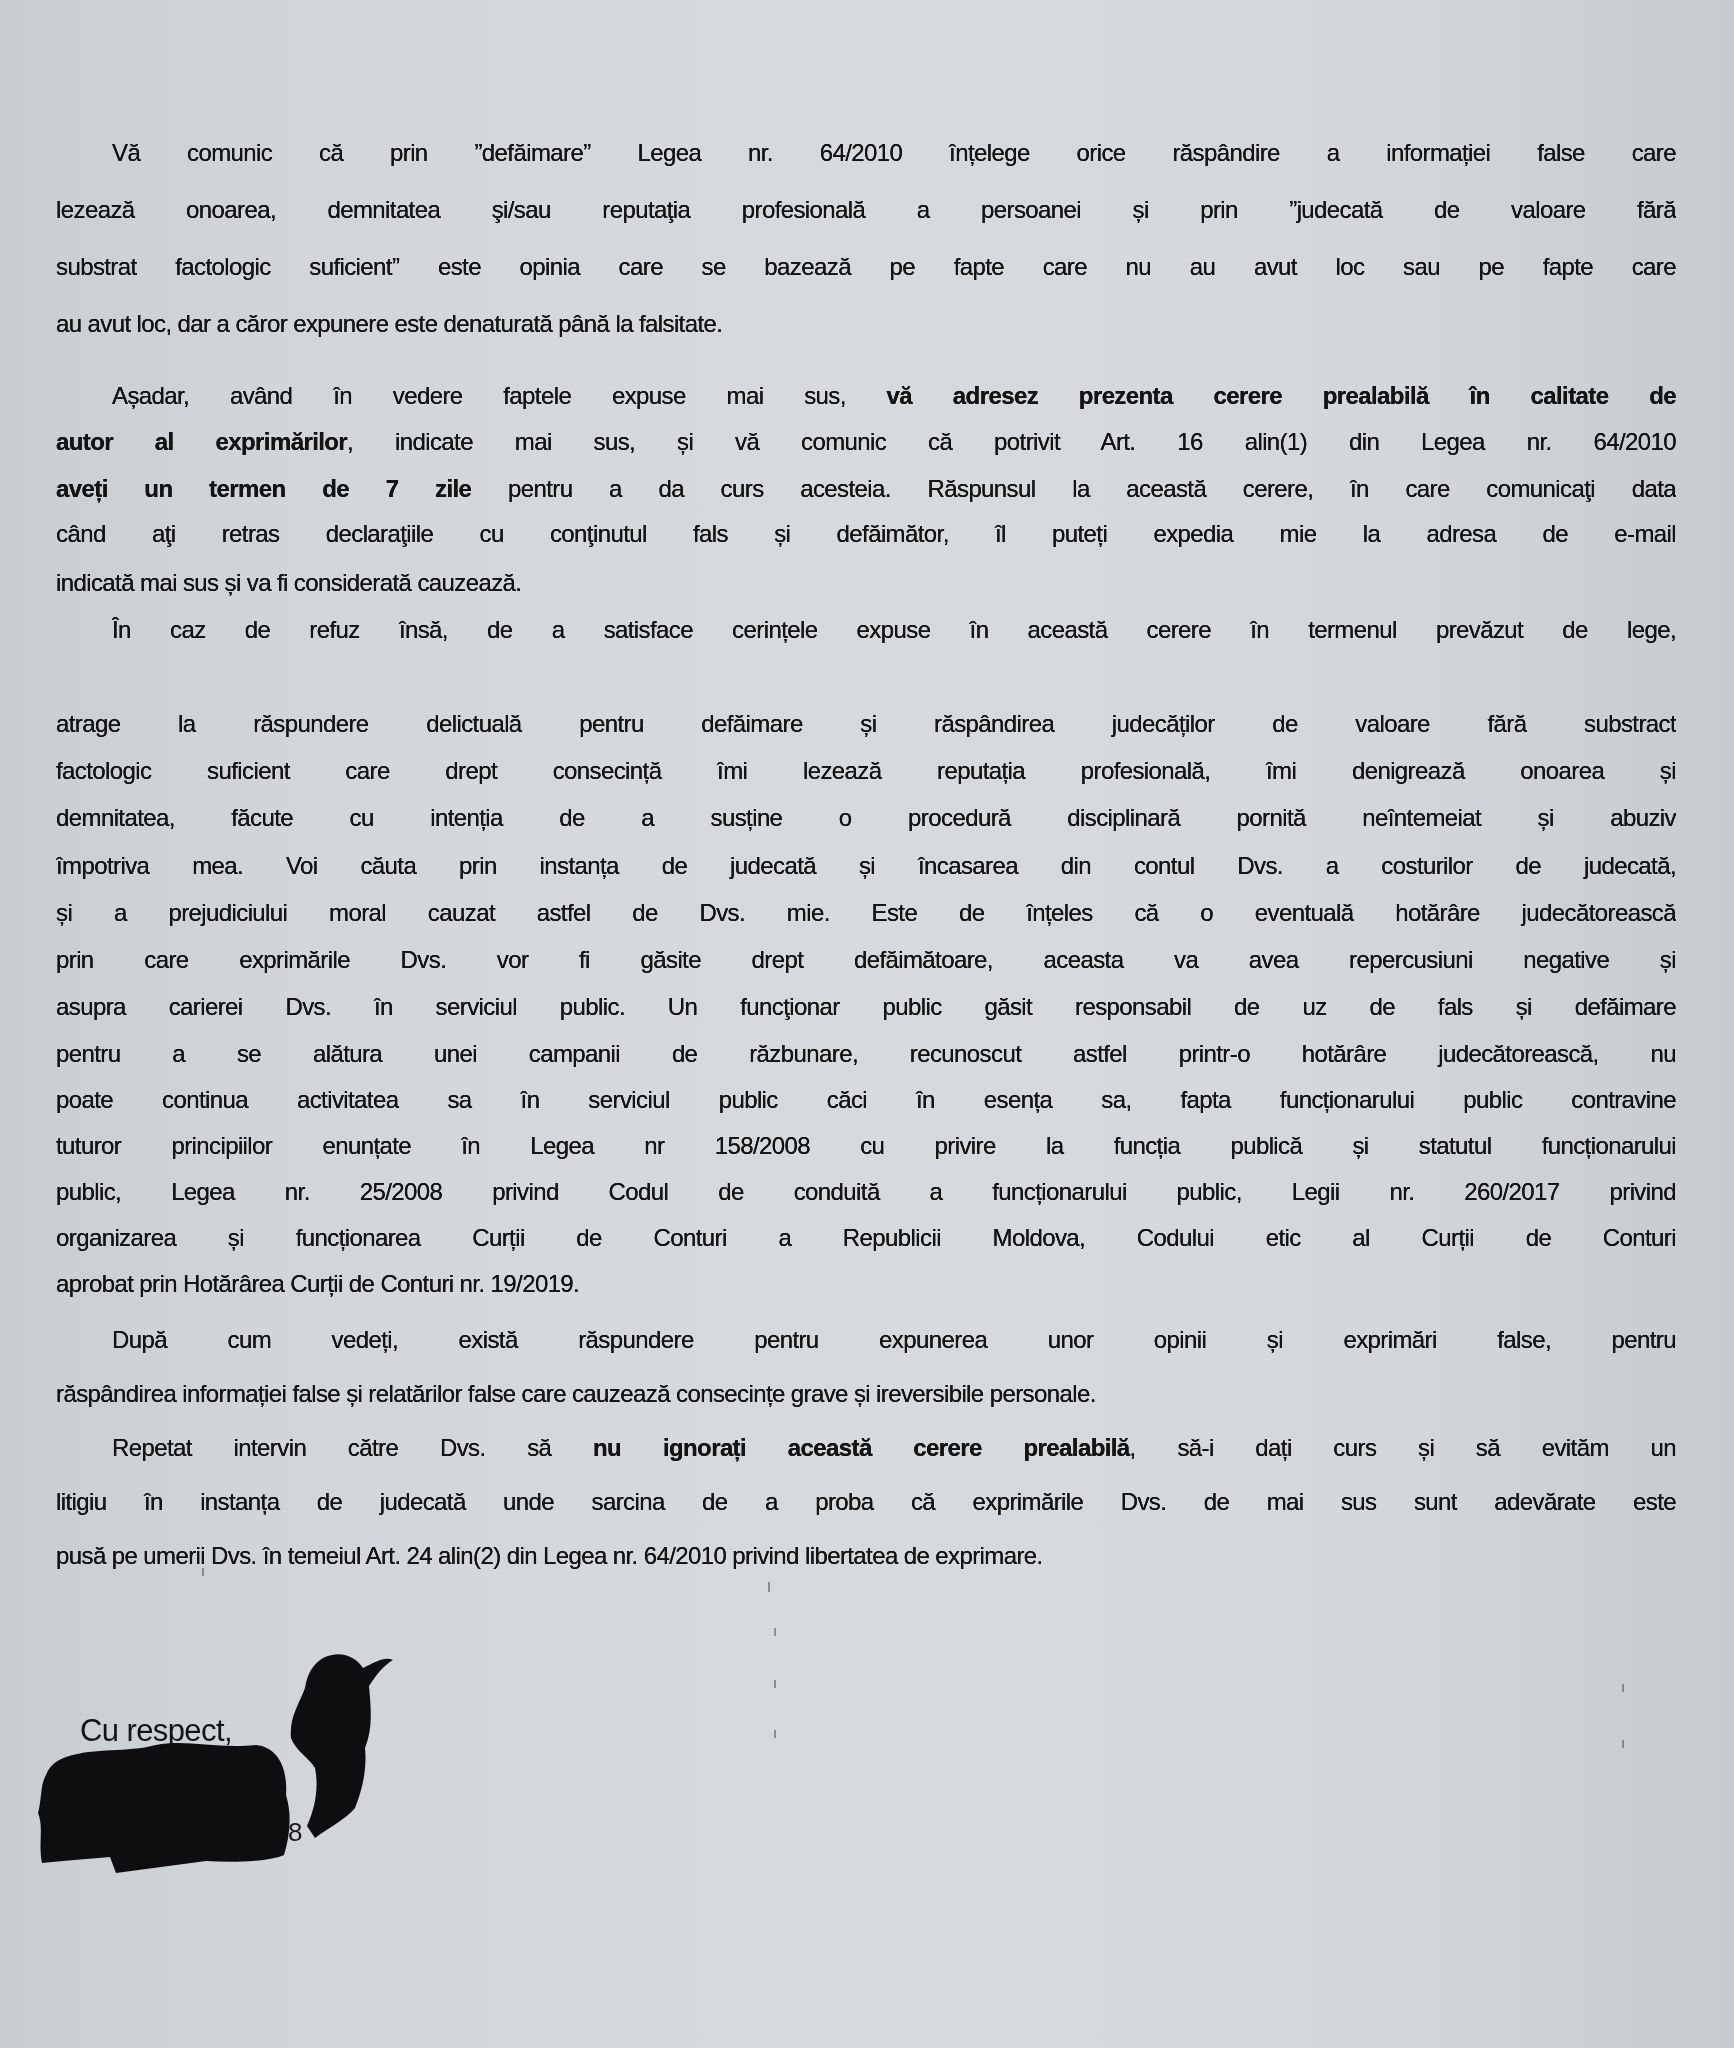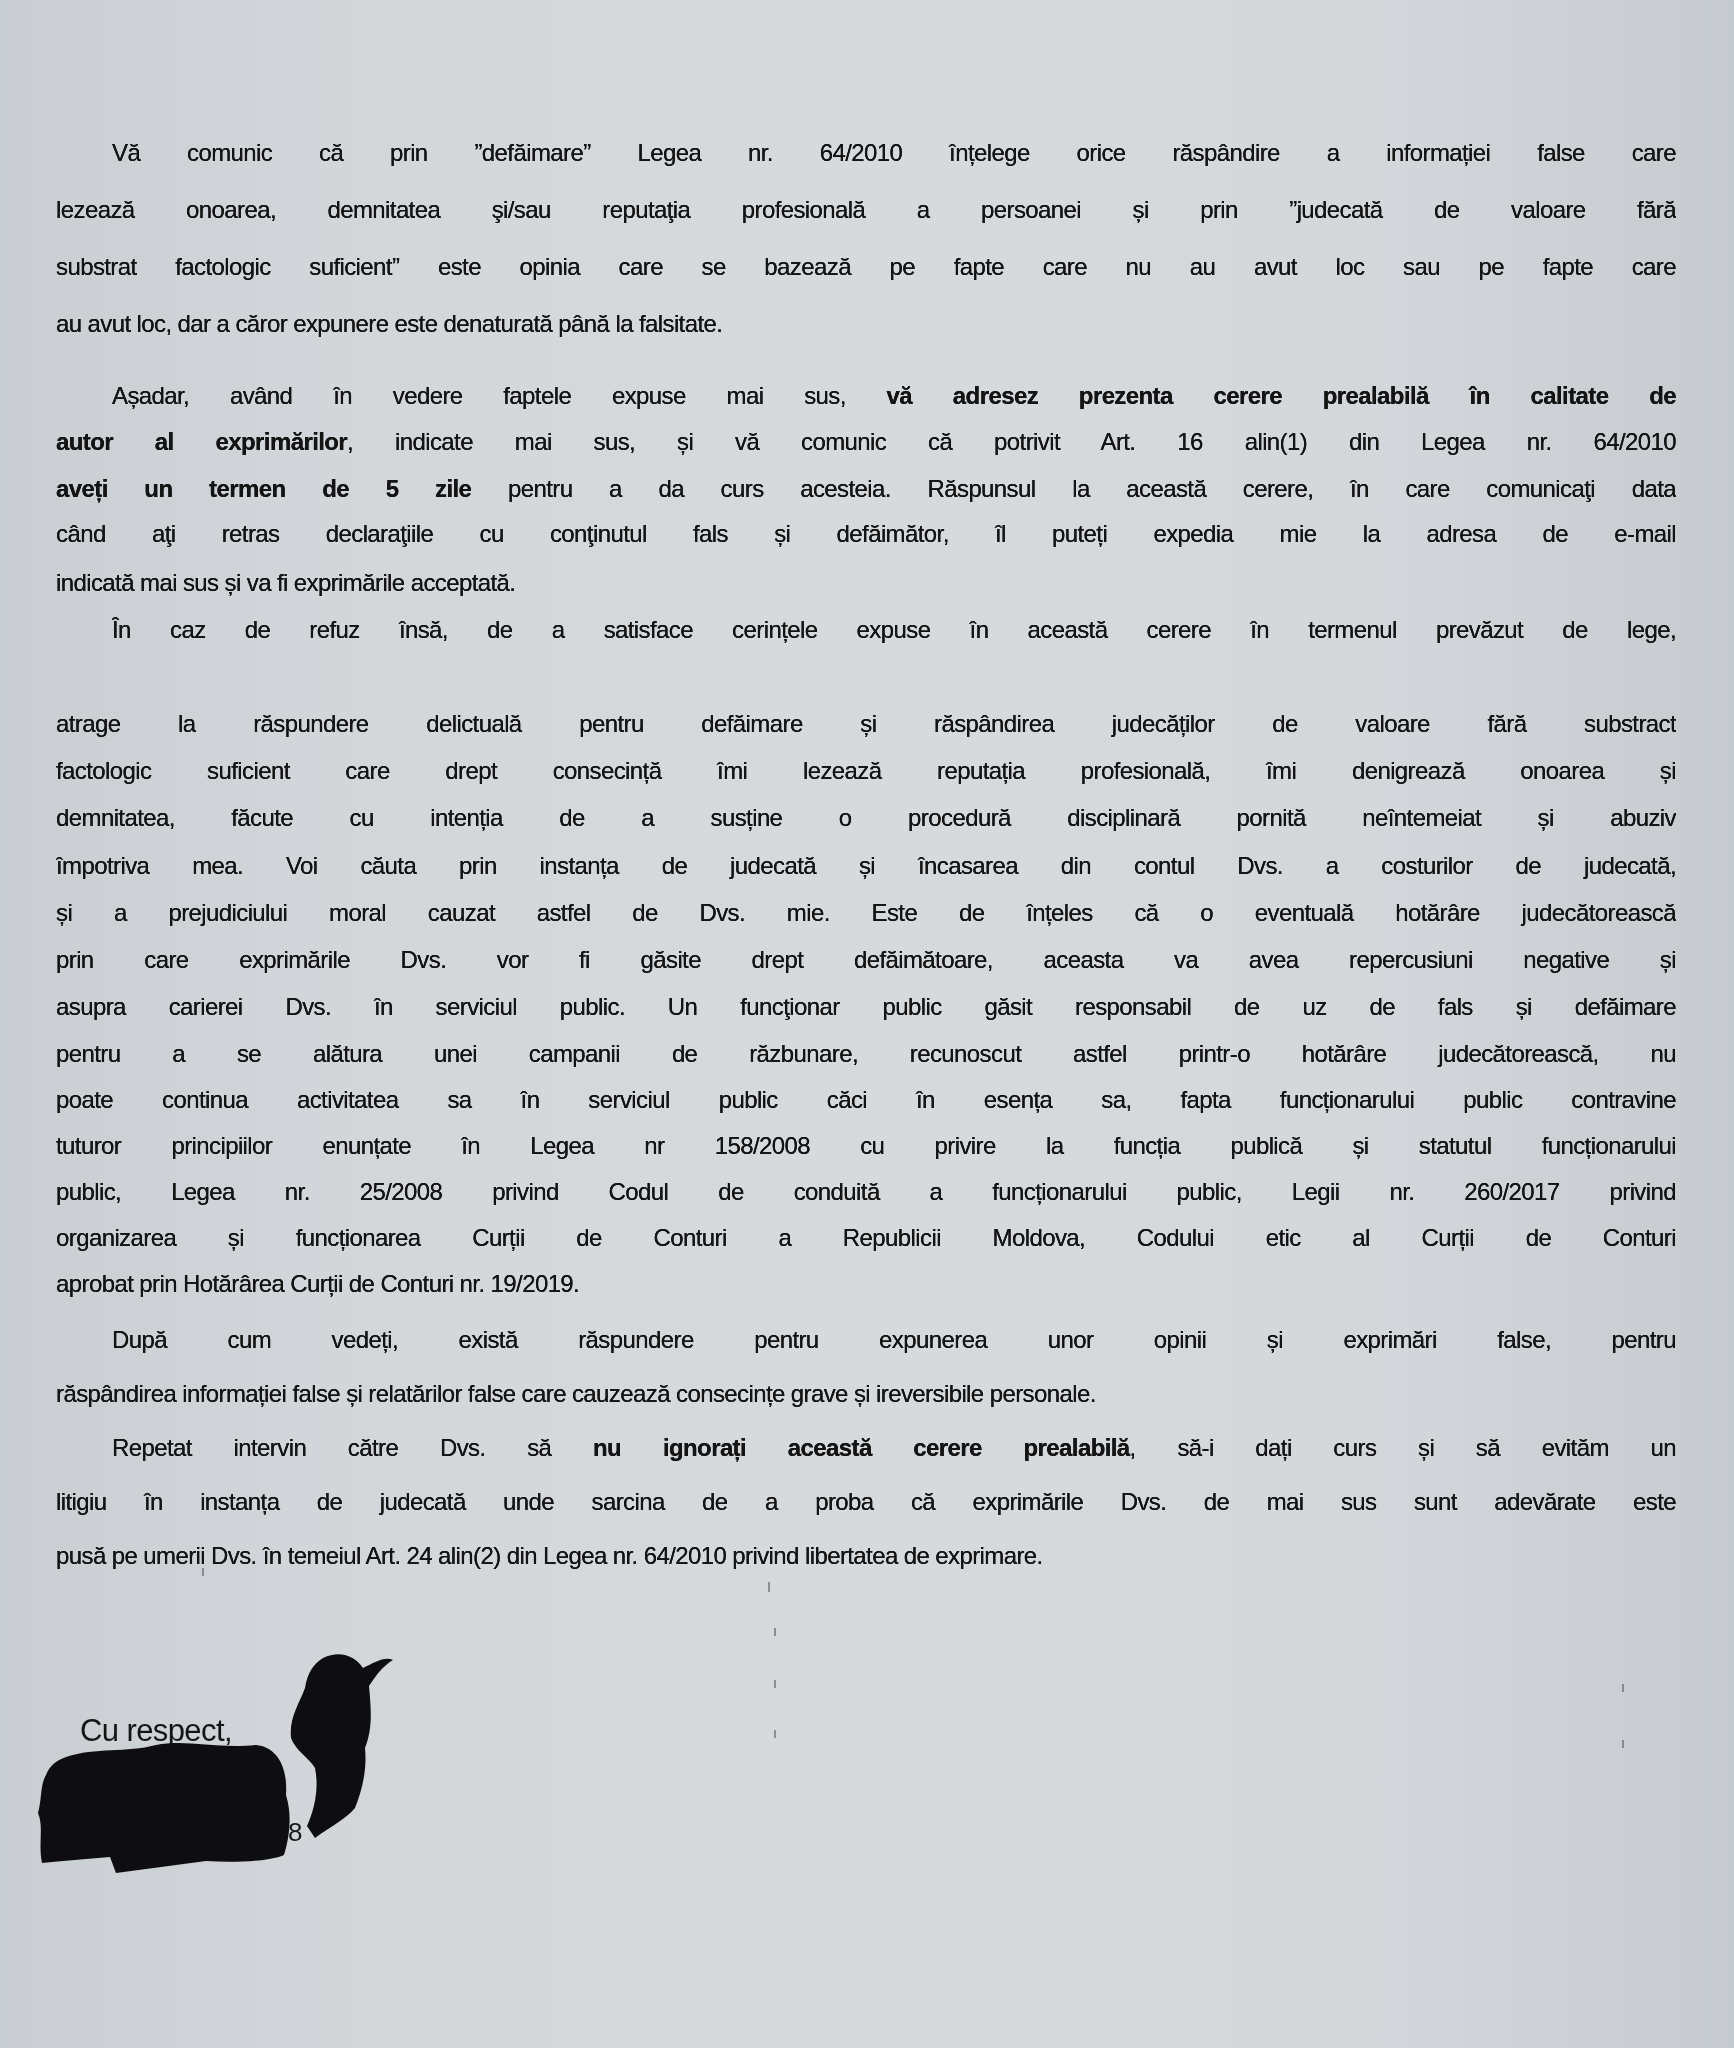--- a/index.html
+++ b/index.html
@@ -79,27 +79,27 @@
   <div class="line justify" style="top:247px">substrat factologic suficient” este opinia care se bazează pe fapte care nu au avut loc sau pe fapte care</div>
   <div class="line" style="top:304px">au avut loc, dar a căror expunere este denaturată până la falsitate.</div>
 
   <div class="line indent justify" style="top:376px">
     <span>Așadar, având în vedere faptele expuse mai sus, </span><span class="b">vă adresez prezenta cerere prealabilă în calitate de</span>
   </div>
   <div class="line justify" style="top:422px">
     <span class="b">autor al exprimărilor</span><span>, indicate mai sus, și vă comunic că potrivit Art. 16  alin(1) din Legea nr. 64/2010</span>
   </div>
   <div class="line justify" style="top:469px">
-    <span class="b">aveți un termen de 5 zile</span><span> pentru a da curs acesteia. Răspunsul la această cerere, în care comunicaţi data</span>
+    <span class="b">aveți un termen de 7 zile</span><span> pentru a da curs acesteia. Răspunsul la această cerere, în care comunicaţi data</span>
   </div>
   <div class="line justify" style="top:514px">
     <span>când aţi retras declaraţiile cu conţinutul fals și defăimător, îl puteți expedia mie la adresa de e-mail</span>
   </div>
   <div class="line" style="top:563px">
-    <span>indicată mai sus și va fi exprimările acceptată.</span>
+    <span>indicată mai sus și va fi considerată cauzează.</span>
   </div>
 
   <div class="line indent justify" style="top:610px">În caz de refuz însă, de a satisface cerințele expuse în această cerere în termenul prevăzut de lege,</div>
   <div class="line justify" style="top:704px">atrage la răspundere delictuală pentru defăimare și răspândirea judecăților de valoare fără substract</div>
   <div class="line justify" style="top:751px">factologic suficient care drept consecință îmi lezează reputația profesională, îmi denigrează onoarea și</div>
   <div class="line justify" style="top:798px">demnitatea, făcute cu intenția de a susține o procedură disciplinară pornită neîntemeiat și abuziv</div>
   <div class="line justify" style="top:846px">împotriva mea. Voi căuta prin instanța de judecată și încasarea din contul Dvs. a costurilor de judecată,</div>
   <div class="line justify" style="top:893px">și a prejudiciului moral cauzat astfel de Dvs. mie. Este de înțeles că o eventuală hotărâre judecătorească</div>
   <div class="line justify" style="top:987px">asupra carierei Dvs. în serviciul public. Un funcţionar public găsit responsabil de uz de fals și defăimare</div>
   <div class="line justify" style="top:940px">prin care exprimările Dvs. vor fi găsite drept defăimătoare, aceasta va avea repercusiuni negative și</div>

